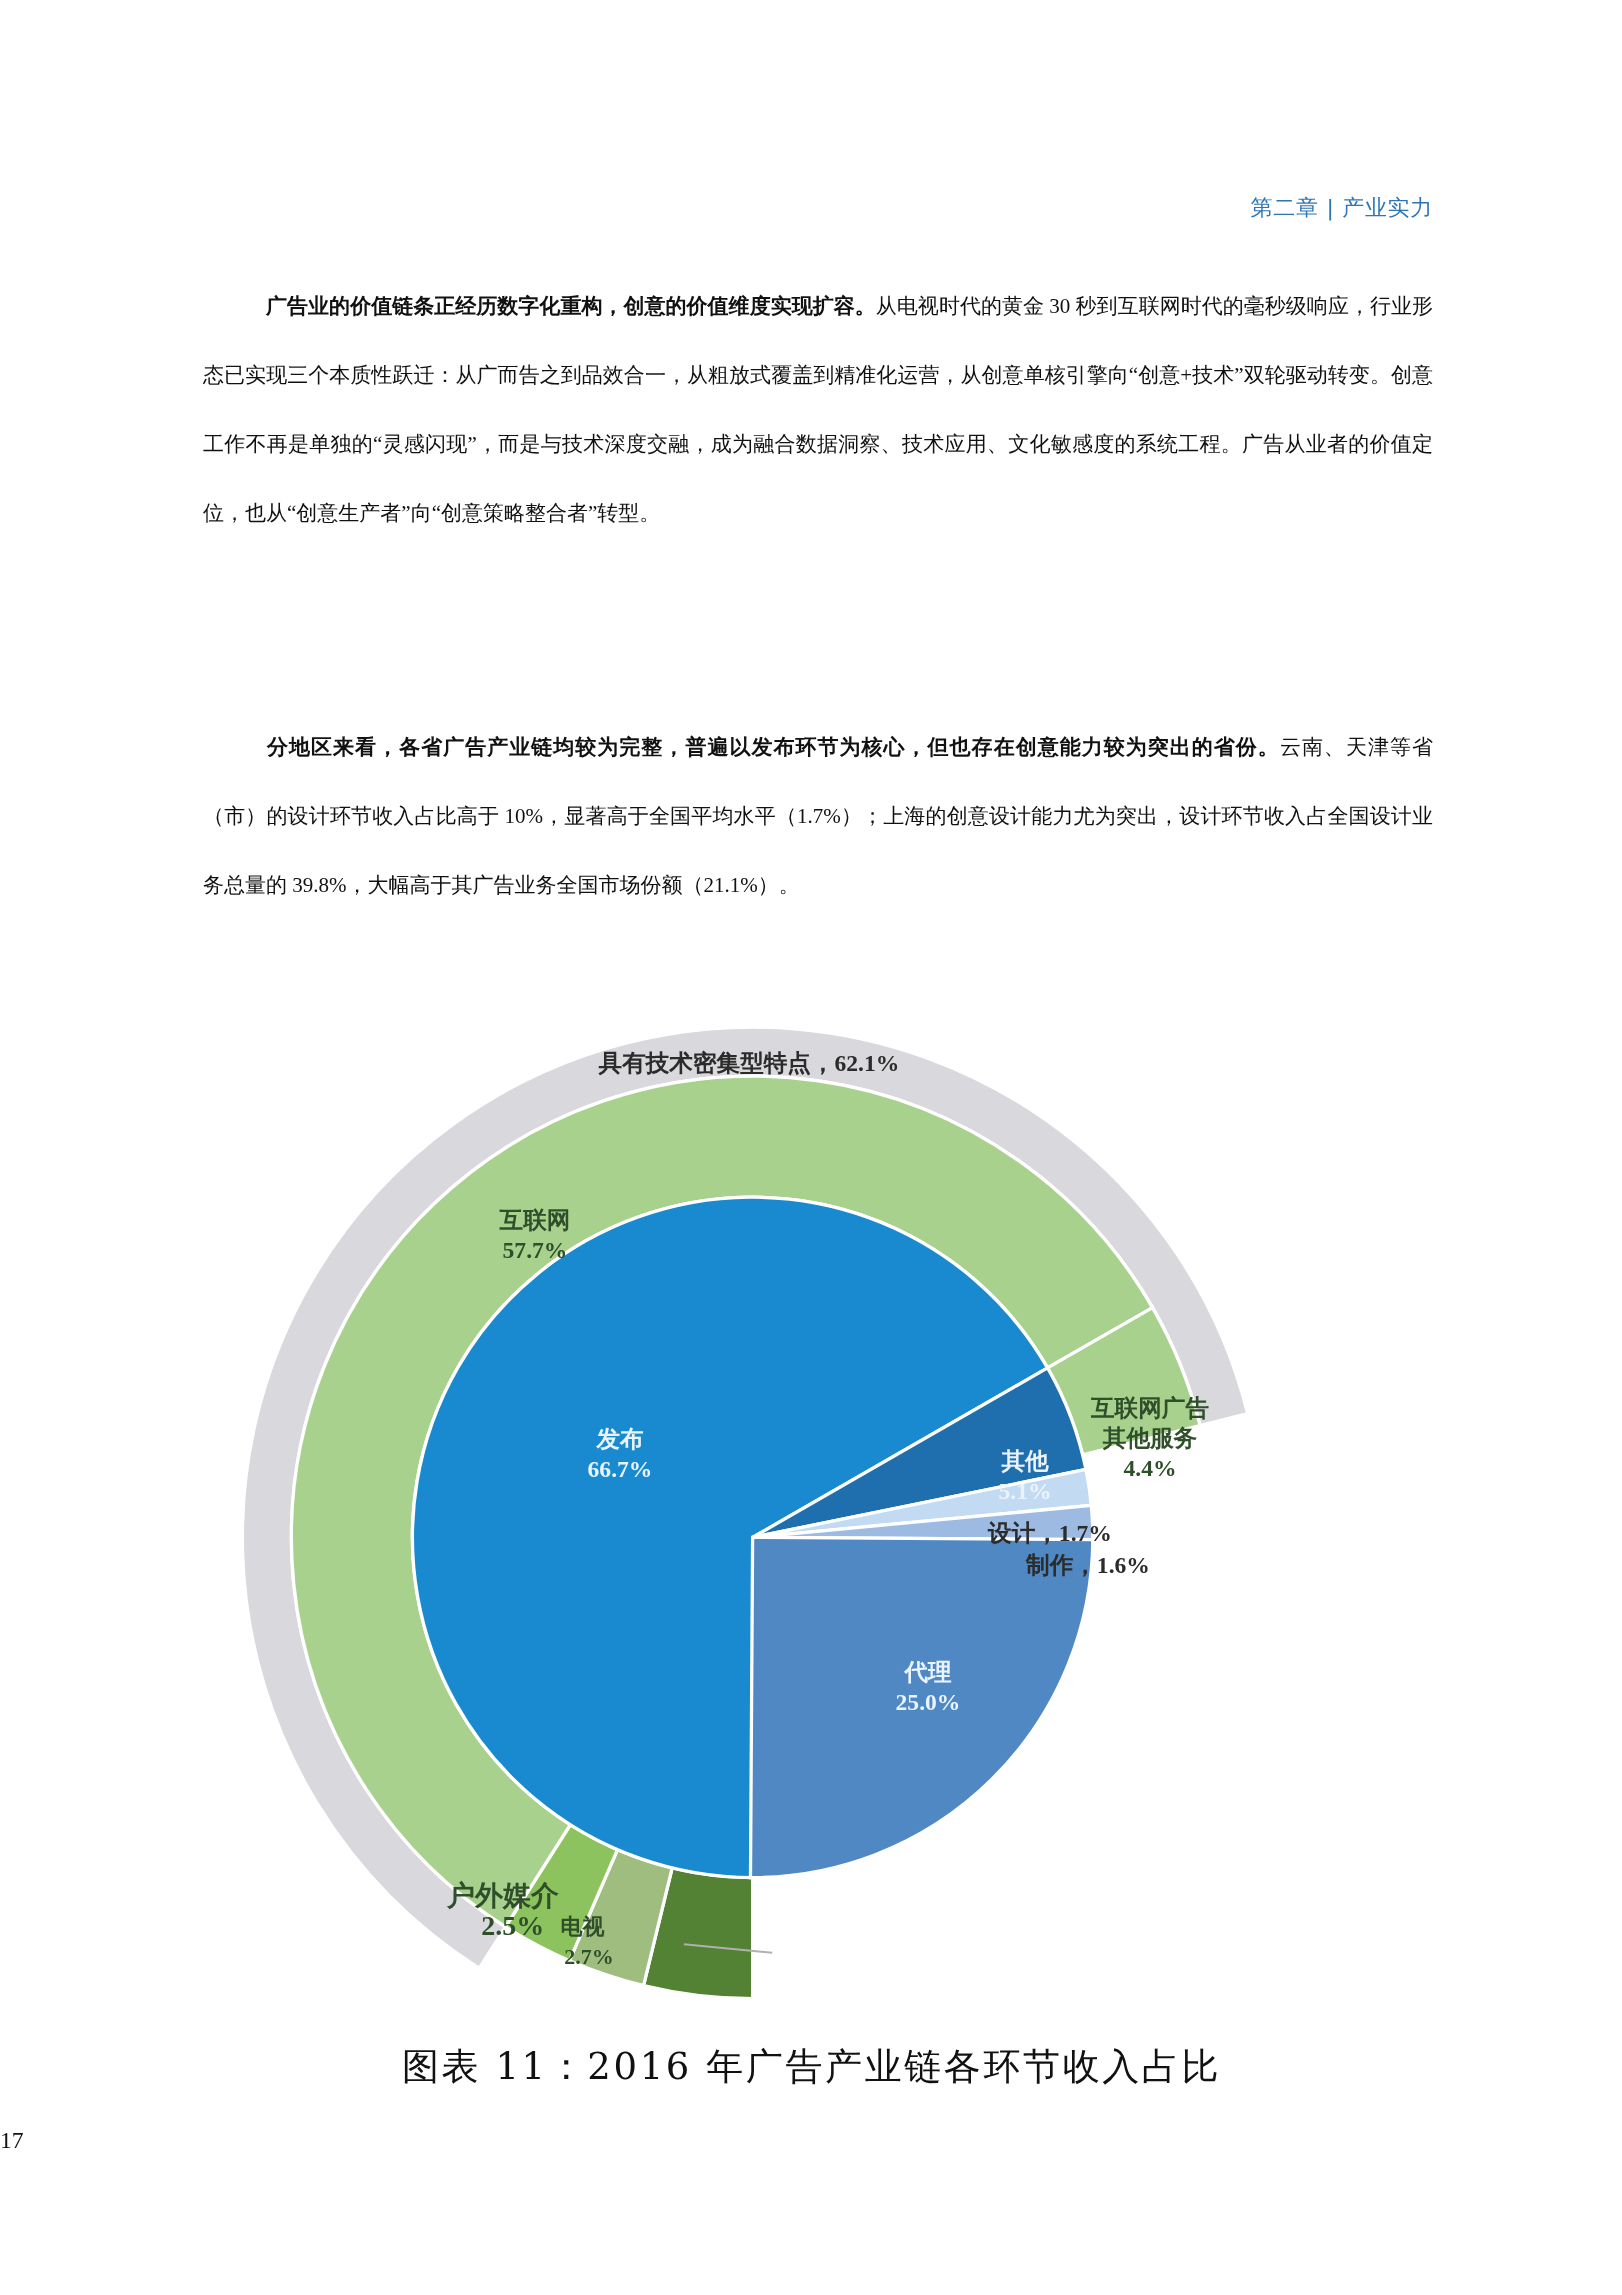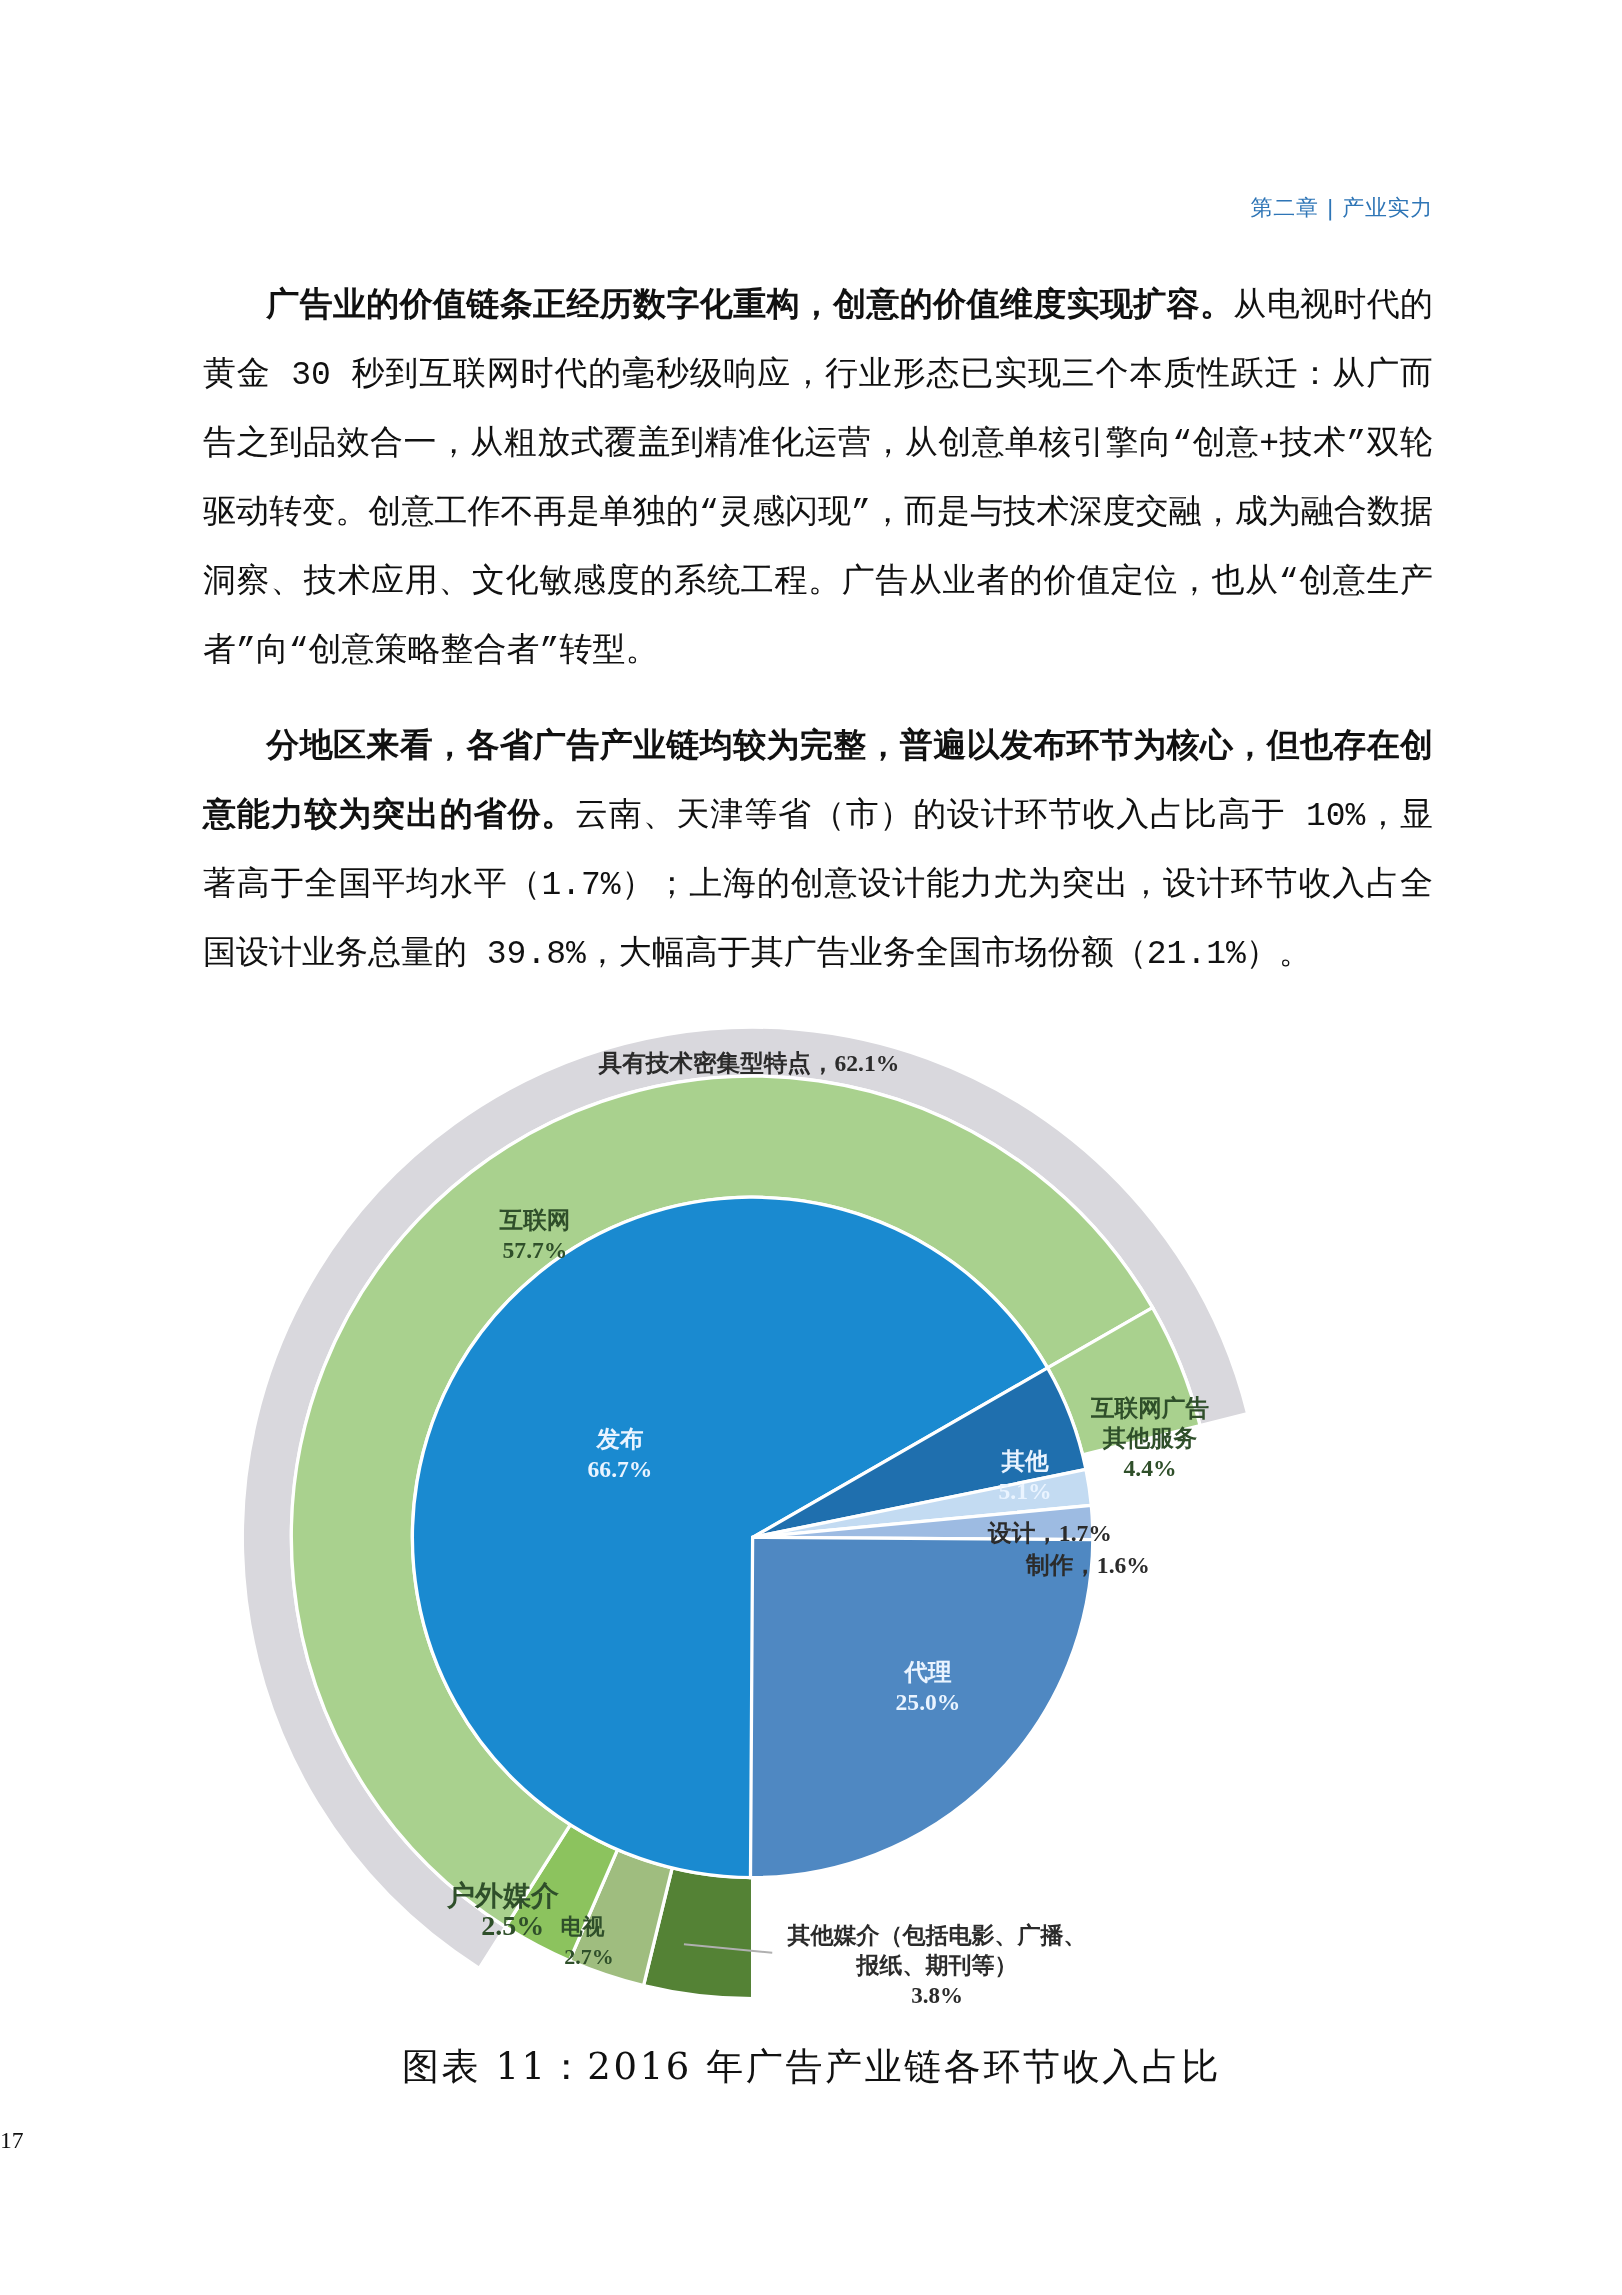--- a/index.html
+++ b/index.html
@@ -1,21 +1,21 @@
 <!DOCTYPE html>
 <html style="font-size:10.5px"><head>
 <meta charset="utf-8">
 <style>
   html, body { margin:0; padding:0; background:#ffffff; }
   body { width:1623px; height:2295px; position:relative; overflow:hidden;
          font-family:"DejaVu Sans", "Liberation Sans", sans-serif; color:#111; }
   .header { position:absolute; top:193px; right:190px; font-size:22px; color:#2e75b6;
             font-family:"DejaVu Sans", sans-serif; letter-spacing:0.7px; }
-  .para { position:absolute; left:203px; width:1230px; font-size:33px; line-height:69px;
-          text-align:justify; font-family:Liberation Mono, monospace; }
+  .para { position:absolute; left:203px; width:1230px; font-size:21px; line-height:69px;
+          text-align:justify; font-family:Liberation Serif, serif; }
   .para .lead { font-weight:bold; }
   .para .indent { display:inline-block; width:63px; }
   #p1 { top:272px; }
   #p2 { top:713px; }
   .chart { position:absolute; left:0; top:0; width:1623px; height:2295px; }
   .chart svg { position:absolute; left:0; top:0; }
   .lbl { position:absolute; transform:translate(-50%,-50%); text-align:center; font-weight:bold;
          font-size:23.6px; line-height:30px; white-space:nowrap; font-family:Liberation Serif, serif; }
   .lbl.dark { color:#2b2b2b; }
   .lbl.green { color:#2f4f2a; }
@@ -88,22 +88,17 @@
   <div class="lbl green" style="left:503px;top:1911px;font-size:28px;line-height:30px;">
     <div>户外媒介</div>
     <div style="padding-left:19.6px;">2.5%</div>
   </div>
 
   <div class="lbl green" style="left:589px;top:1942px;font-size:22px;line-height:30px;">
     <div style="padding-right:13px;">电视</div>
     <div>2.7%</div>
   </div>
 
-  <div class="lbl dark" style="left:937px;top:1966px;font-size:23px;">
-    <div>其他媒介（包括电影、广播、</div>
-    <div>报纸、期刊等）</div>
-    <div>3.8%</div>
-  </div>
 </div>
 
 <div class="caption">图表 11：2016 年广告产业链各环节收入占比</div>
 <div class="pageno">17</div>
 
 
 </body></html>

